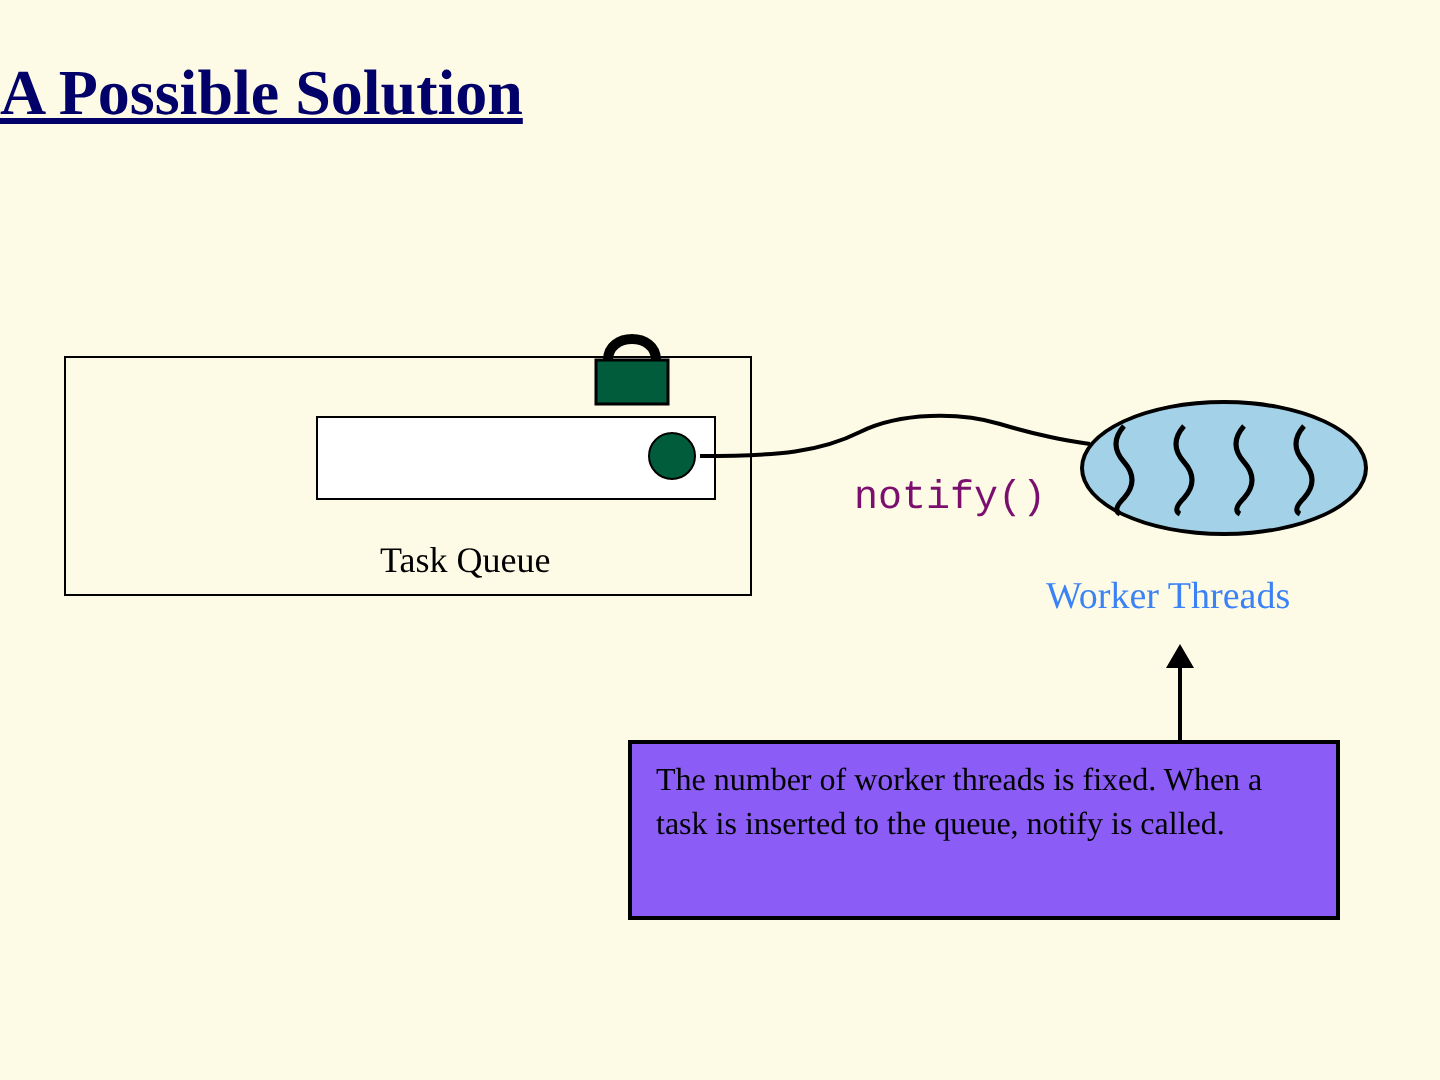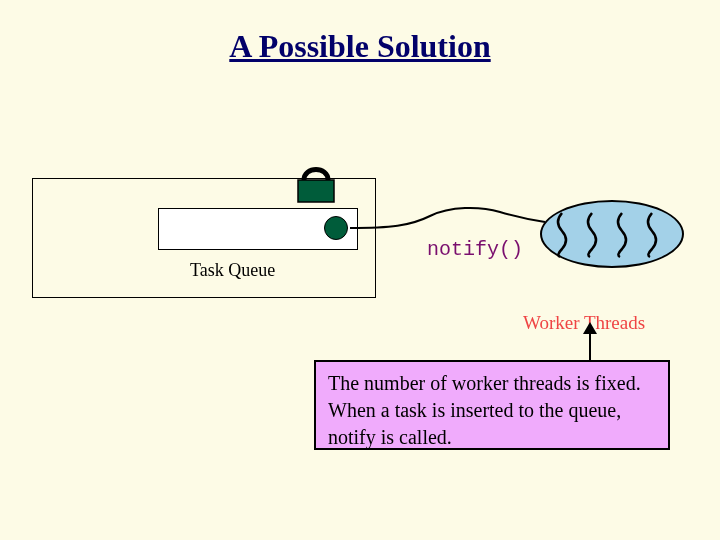--- a/index.html
+++ b/index.html
@@ -9,21 +9,20 @@
     height: 540px;
     background: #fdfbe6;
     font-family: Georgia, 'Times New Roman', serif;
     position: relative;
     overflow: hidden;
   }
   .title {
     position: absolute;
     top: 28px;
     left: 0; right: 0;
-    text-align: center;
     font-size: 32px;
     font-weight: bold;
     color: #02016a;
     text-decoration: underline;
   }
   .queue-outer {
     position: absolute;
     left: 32px;
     top: 178px;
     width: 344px;
@@ -36,21 +35,21 @@
     left: 158px;
     top: 208px;
     width: 200px;
     height: 42px;
     border: 1.5px solid #000;
     background: #fff;
   }
   .queue-label {
     position: absolute;
     left: 190px;
-    top: 260px;
+    top: 270px;
     font-family: 'Comic Sans MS', cursive;
     font-size: 18px;
     color: #000;
   }
   .lock {
     position: absolute;
     left: 294px;
     top: 158px;
   }
   .task-circle {
@@ -85,36 +84,36 @@
     align-items: center;
     justify-content: center;
     gap: 2px;
   }
   .threads-box svg {
     display: block;
   }
   .threads-label {
     position: absolute;
     left: 523px;
-    top: 312px;
+    top: 288px;
     font-family: 'Comic Sans MS', cursive;
     font-size: 19px;
-    color: #ef4444;
+    color: #3b82f6;
   }
   .annotation-box {
     position: absolute;
     left: 314px;
-    top: 360px;
+    top: 370px;
     width: 356px;
     height: 90px;
     border: 2px solid #000;
-    background: #f0abfc;
+    background: #8b5cf6;
     padding: 8px 12px;
     font-family: Georgia, 'Times New Roman', serif;
-    font-size: 20px;
+    font-size: 16px;
     color: #000;
     line-height: 1.35;
   }
   .arrow-up {
     position: absolute;
     left: 580px;
     top: 322px;
   }
   .connector {
     position: absolute;

